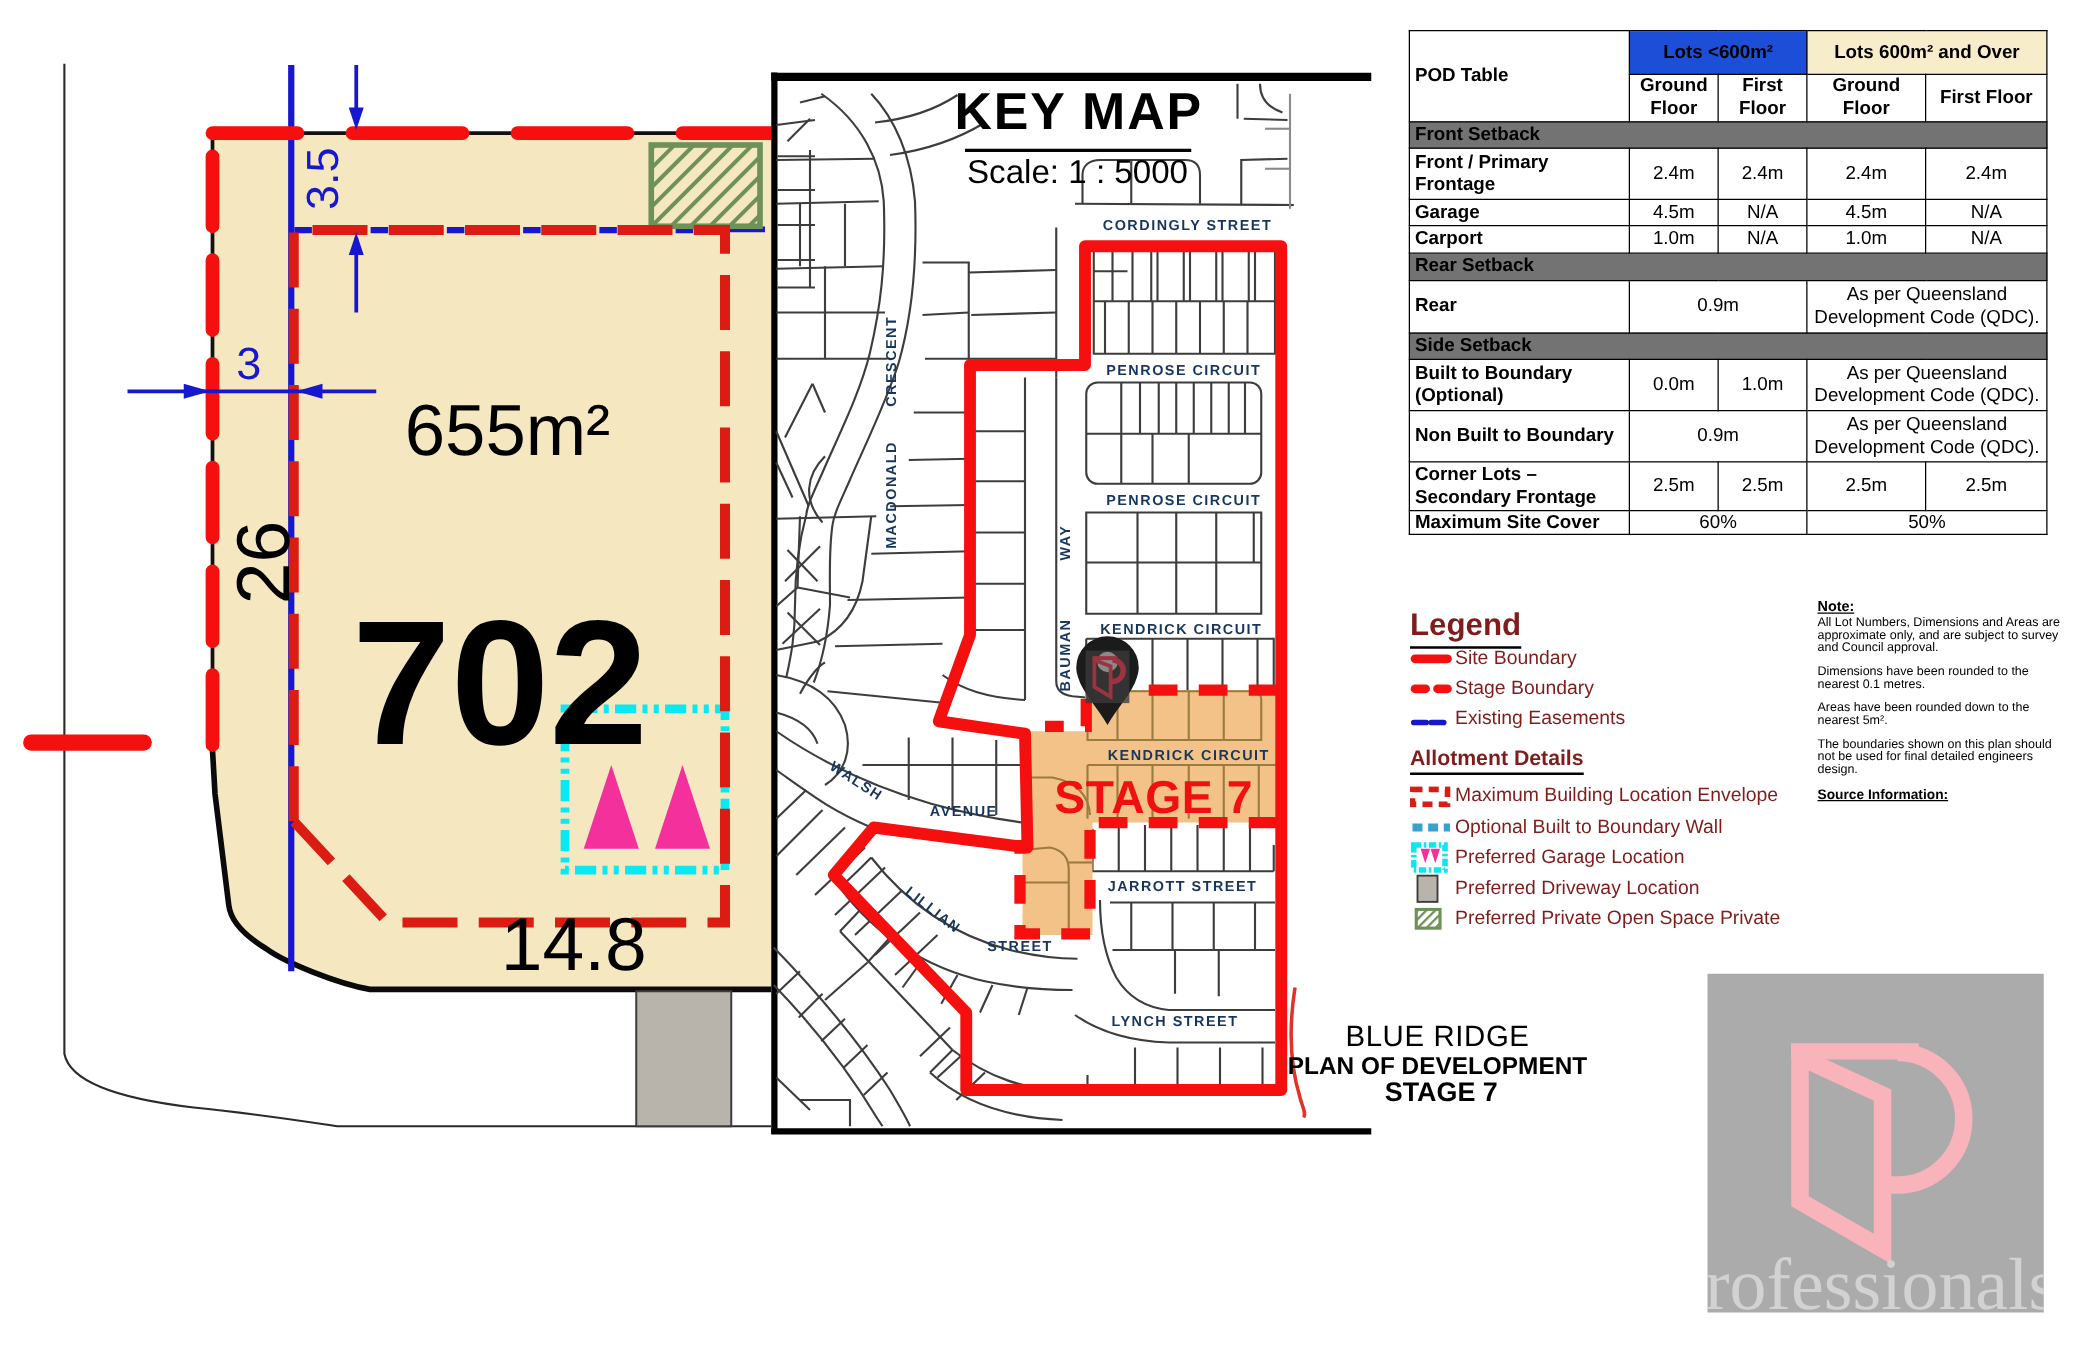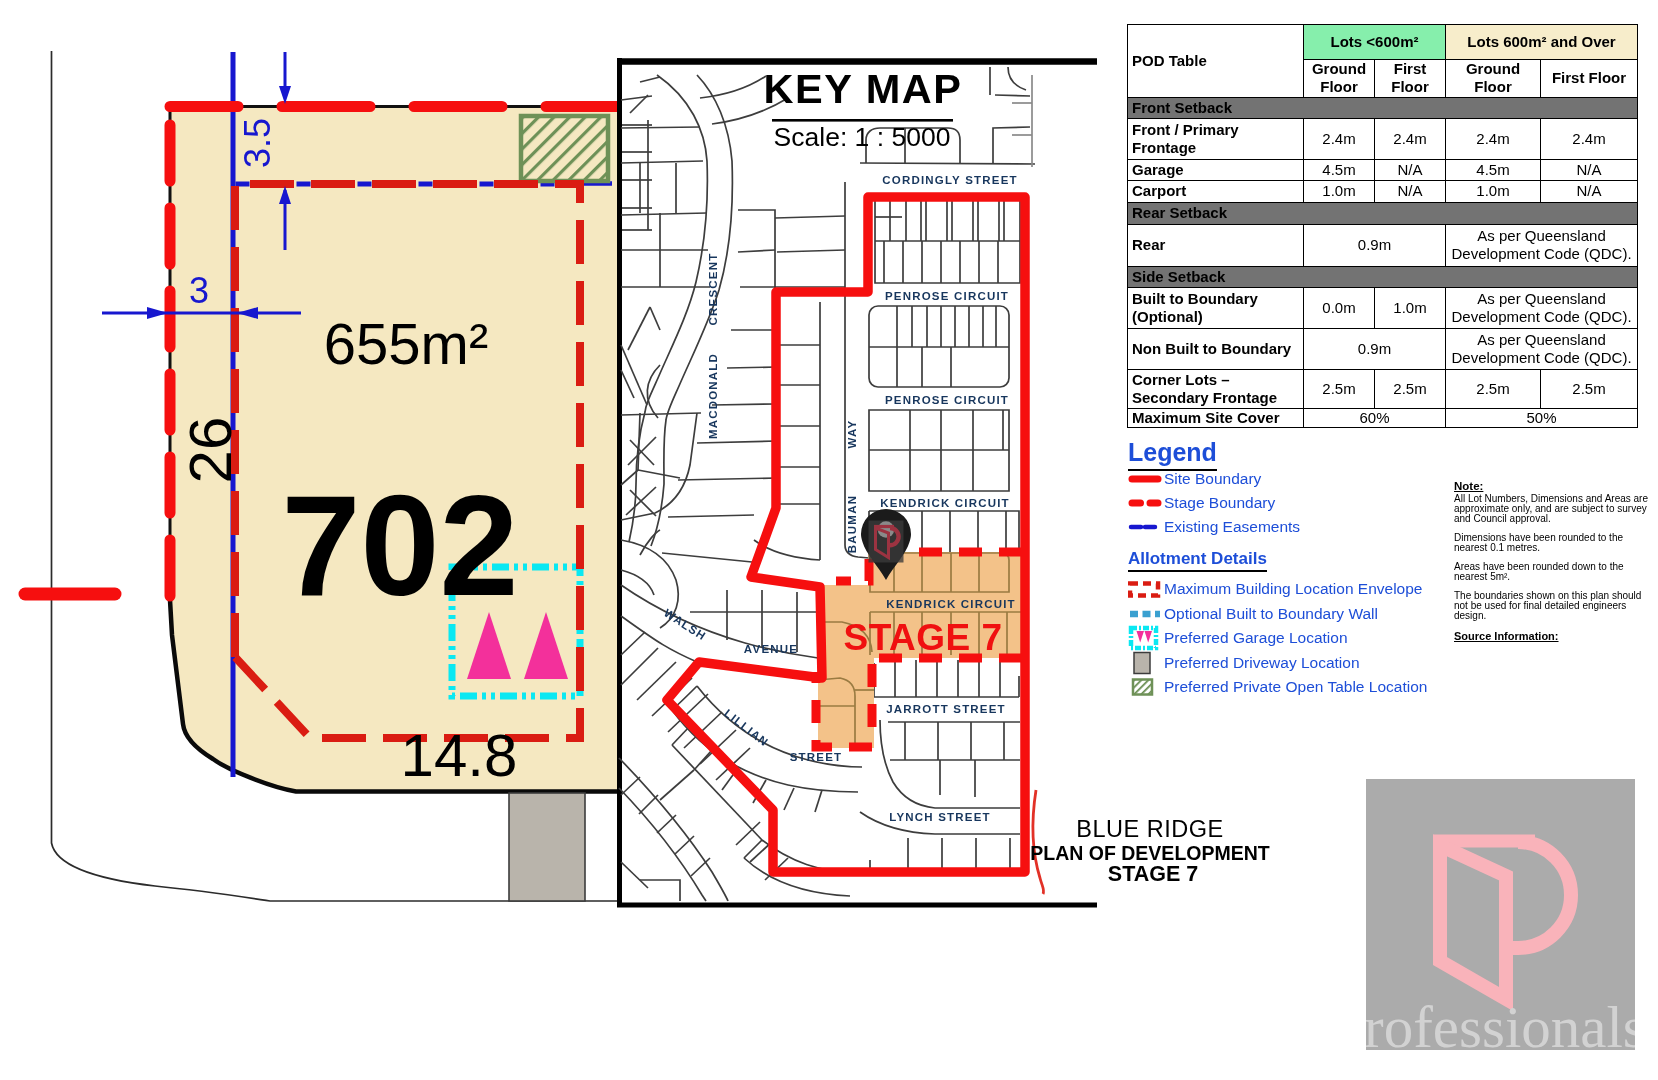--- a/index.html
+++ b/index.html
@@ -5,25 +5,25 @@
   html,body{margin:0;padding:0;background:#fff;}
   #page{position:relative;width:1658px;height:1080px;overflow:hidden;background:#fff;
         font-family:"Liberation Sans",sans-serif;}
   #art{position:absolute;left:0;top:0;}
   .abs{position:absolute;}
   #podtable table{border-collapse:collapse;table-layout:fixed;width:511px;font-size:15px;color:#000;}
   #podtable td{border:1.4px solid #000;padding:0 2px;line-height:1.22;}
   #podtable .lbl{font-weight:bold;padding-left:4px;}
   #podtable .ctr{text-align:center;font-weight:normal;}
   #podtable .b{font-weight:bold;}
-  #podtable .oh{background:#86efac;text-align:center;font-weight:bold;height:34px;}
+  #podtable .oh{background:#1d4ed8;text-align:center;font-weight:bold;height:34px;}
   #podtable .yh{background:#f7edcb;text-align:center;font-weight:bold;}
   #podtable .hrow2 td{height:35px;text-align:center;}
   #podtable .grey td{background:#737373;height:20.5px;margin-left:36px;}
-  #legend{width:340px;height:280px;color:#1d4ed8;}
+  #legend{width:340px;height:280px;color:#7f1d1d;margin-top:48px;}
   #legend .h1{position:absolute;left:0;top:2px;font-size:25px;font-weight:bold;border-bottom:2.5px solid #000;padding-bottom:2px;}
   #legend .h2{position:absolute;left:0;top:113px;font-size:17px;font-weight:bold;border-bottom:2px solid #000;padding-bottom:1px;}
   #legend .row{position:absolute;left:0;display:flex;align-items:center;font-size:15.5px;white-space:nowrap;}
   #legend .ic{width:36px;flex:0 0 36px;display:flex;align-items:center;}
   #notes{width:200px;font-size:10px;line-height:10px;color:#000;white-space:nowrap;}
   #notes p{margin:0 0 9px 0;line-height:10px;}
   #notes .nh{font-weight:bold;text-decoration:underline;font-size:11.5px;margin-bottom:3px;margin-top:40px;}
   #notes .sh{font-weight:bold;text-decoration:underline;font-size:11px;line-height:12px;margin:0 0 1px 0;}
   #notes .sl{margin:0;line-height:10px;}
 </style>
@@ -494,21 +494,21 @@
 
   <div class="row" style="top:58px;height:18px;">
         <span class="ic">
           <svg width="34" height="12">
             <line x1="4" y1="6" x2="30" y2="6" stroke="#f60f0f" stroke-width="7" stroke-linecap="round" stroke-dasharray="8.5 9.5"></line>
           </svg>
         </span>
         <span>Stage Boundary</span>
       </div>
 
-  <div class="row" style="top:82px;height:18px;">
+  <div class="row" style="top:82px;height:18px;align-items:flex-end;">
         <span class="ic">
           <svg width="34" height="12">
             <line x1="3" y1="6" x2="31" y2="6" stroke="#1717cf" stroke-width="4.5" stroke-linecap="round" stroke-dasharray="10 4"></line>
           </svg>
         </span>
         <span>Existing Easements</span>
       </div>
 
   <div class="h2">Allotment Details</div>
 
@@ -555,21 +555,21 @@
           <svg width="34" height="18">
             <defs>
               <pattern id="gh2" width="5" height="5" patternUnits="userSpaceOnUse" patternTransform="rotate(-45)">
                 <rect width="5" height="5" fill="#fff"></rect>
                 <rect width="5" height="1.8" fill="#6e9157"></rect>
               </pattern>
             </defs>
             <rect x="5" y="1.5" width="19" height="15" fill="url(#gh2)" stroke="#6e9157" stroke-width="2.5"></rect>
           </svg>
         </span>
-        <span>Preferred Private Open Table Location</span>
+        <span>Preferred Private Open Space Private</span>
       </div>
 </div>
 
 <div id="notes" class="abs" style="left:1454px;top:441px;">
 
   <div class="nh">Note:</div>
   <p>All Lot Numbers, Dimensions and Areas are<br>approximate only, and are subject to survey<br>and Council approval.</p>
   <p>Dimensions have been rounded to the<br>nearest 0.1 metres.</p>
   <p>Areas have been rounded down to the<br>nearest 5m².</p>
   <p>The boundaries shown on this plan should<br>not be used for final detailed engineers<br>design.</p>

